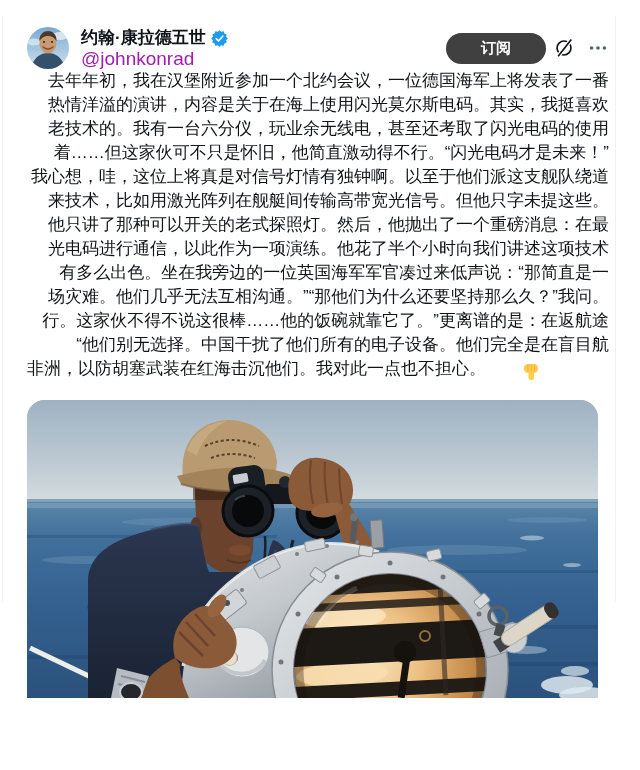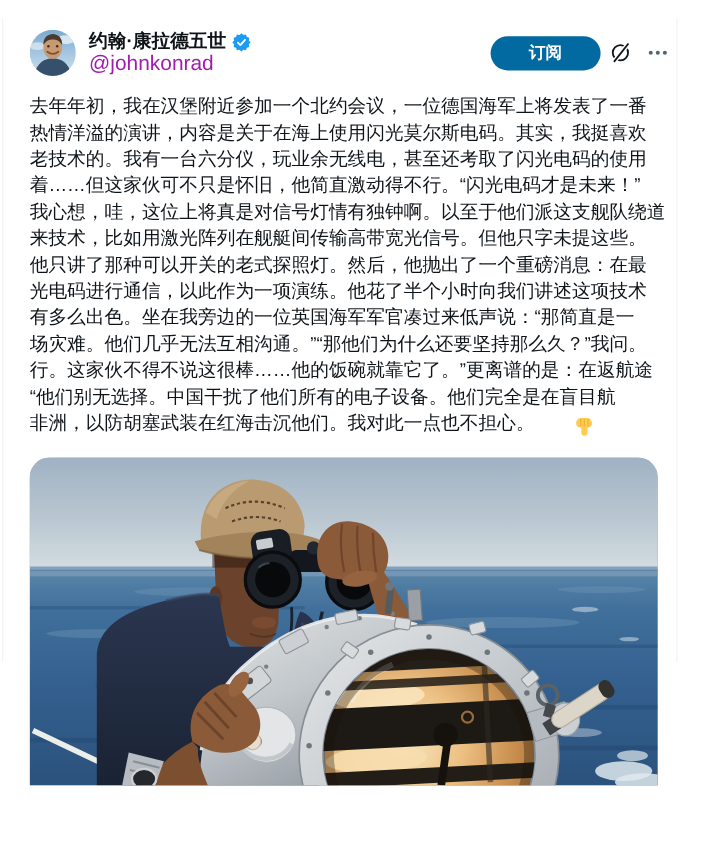--- a/index.html
+++ b/index.html
@@ -16,30 +16,30 @@
   
   .post-header{display:flex;align-items:center;height:42px;}
   .avatar{width:42px;height:42px;border-radius:50%;overflow:hidden;flex:0 0 42px;}
   .id-block{margin-left:12px;display:flex;flex-direction:column;justify-content:center;min-width:0;}
   .name-row{display:flex;align-items:center;gap:4px;}
   .display-name{font-size:17px;font-weight:bold;color:#0f1419;line-height:20px;white-space:nowrap;}
   .badge{width:19px;height:19px;flex:0 0 19px;}
   .handle{font-size:19px;color:#a21caf;line-height:19px;margin-top:1px;}
   .header-actions{margin-left:auto;display:flex;align-items:center;}
   .subscribe-btn{
-    min-width:100px;height:31px;border:none;border-radius:9999px;background:#0369a1;color:#fff;
+    min-width:100px;height:31px;border:none;border-radius:9999px;background:#404040;color:#fff;
     font-size:15px;font-weight:bold;font-family:inherit;padding:0 18px;cursor:pointer;
     display:flex;align-items:center;justify-content:center;
   }
   .icon-btn{width:22px;height:22px;display:flex;align-items:center;justify-content:center;
     background:none;border:none;padding:0;cursor:pointer;}
   .grok-btn{margin-left:7px;}
   .more-btn{margin-left:12px;}
   
-  .post-text{margin-top:16px;}
+  .post-text{text-align:right;}
   .text-line{
     font-size:17px;line-height:24px;color:#0f1419;white-space:nowrap;
     width:582px;overflow:hidden;
   }
   .last-line{display:flex;align-items:center;gap:32px;}
   .last-line .emoji{margin-left:3px;margin-top:3px;flex:0 0 20px;}
   
   .media{
     margin-top:19px;width:571px;height:298px;border-radius:18px 18px 0 0;
     overflow:hidden;position:relative;background:#9fb2c3;

